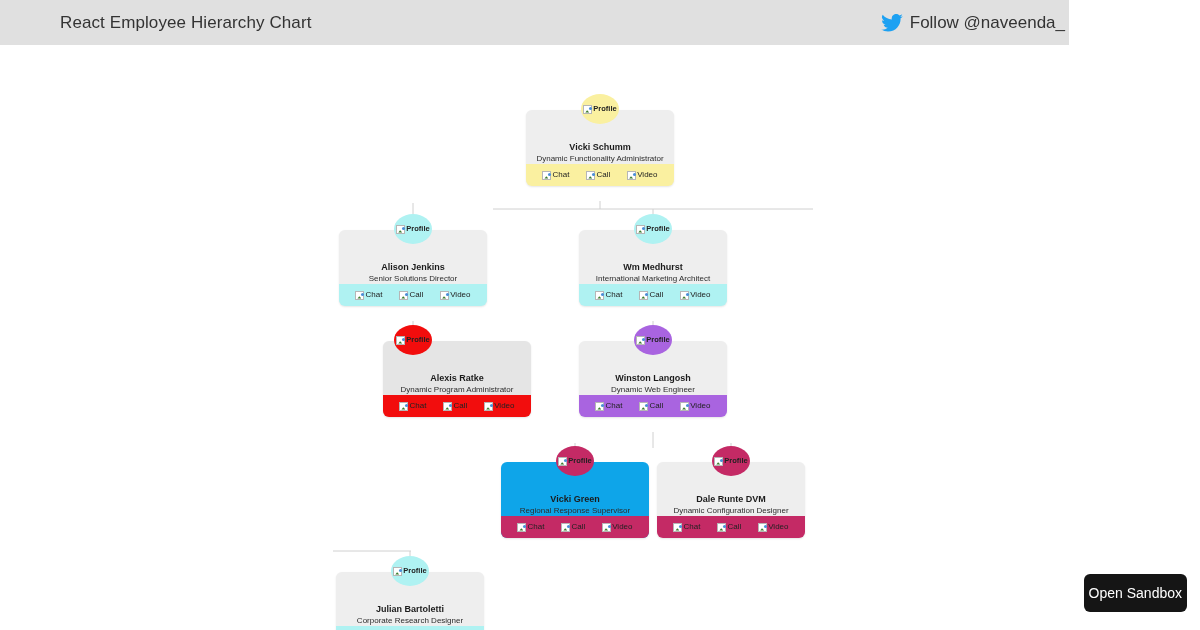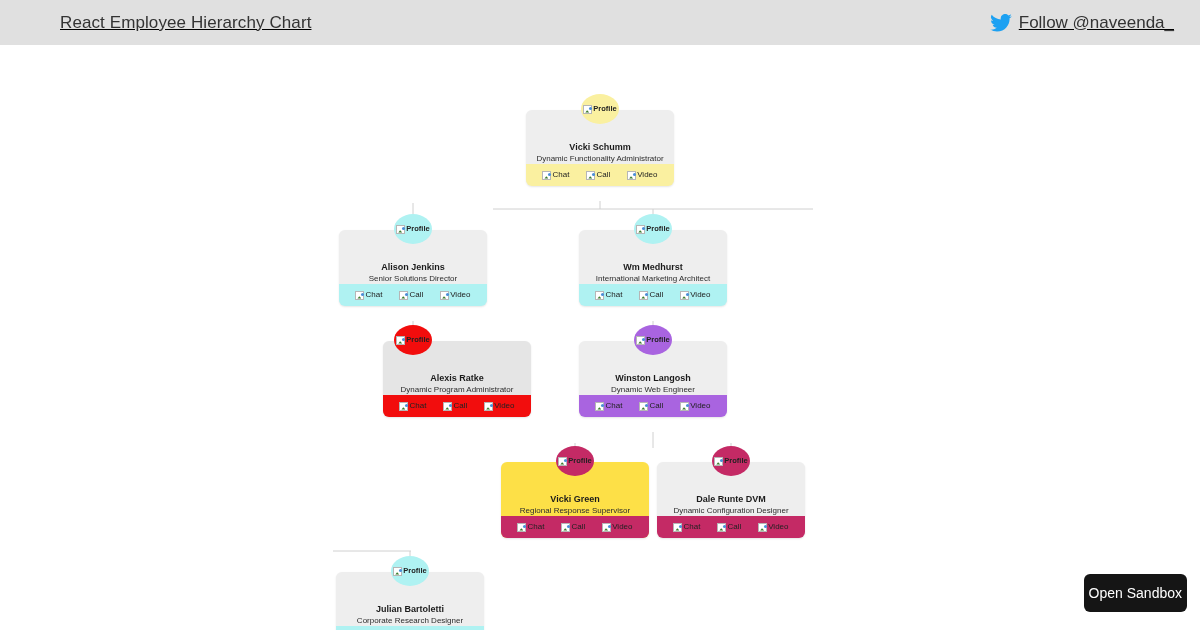--- a/index.html
+++ b/index.html
@@ -7,35 +7,34 @@
     margin: 0; padding: 0;
     width: 1200px; height: 630px;
     background: #ffffff;
     font-family: "Liberation Sans", sans-serif;
     overflow: hidden;
   }
 
   
   #topbar {
     position: absolute; left: 0; top: 0;
-    width: 1200px; height: 45px;
+    width: 1069px; height: 45px;
     background: #e0e0e0;
     display: flex; align-items: center;
     justify-content: space-between;
-    text-decoration: underline;
   }
   #app-title {
     margin-left: 60px;
     font-size: 17px;
     color: #333333;
     letter-spacing: .1px;
     white-space: nowrap;
   }
   #follow {
-    margin-right: 26px;
+    margin-right: 4px;
     display: flex; align-items: center; gap: 7px;
     font-size: 17px; color: #333333;
     cursor: pointer; white-space: nowrap;
   }
   #follow svg { display: block; }
 
   
   #canvas {
     position: absolute; left: 0; top: 45px;
     width: 1200px; height: 585px;
@@ -286,21 +285,21 @@
           </div>
         </div>
         <div class="avatar" style="background: rgb(169, 100, 224);">
           <span class="brokenimg">
             <span class="glyph"></span>
             <span>Profile</span>
           </span>
         </div>
       </div>
       <div class="node" style="left: 501px; top: 401px;">
-        <div class="card" style="background: #fde047;">
+        <div class="card" style="background: #0ea5e9;">
           <div class="card-body">
             <div class="card-name">Vicki Green</div>
             <div class="card-title">Regional Response Supervisor</div>
           </div>
           <div class="card-footer" style="background: rgb(196, 42, 101);">
             <span class="brokenimg">
               <span class="glyph"></span>
               <span>Chat</span>
             </span>
             <span class="brokenimg">

